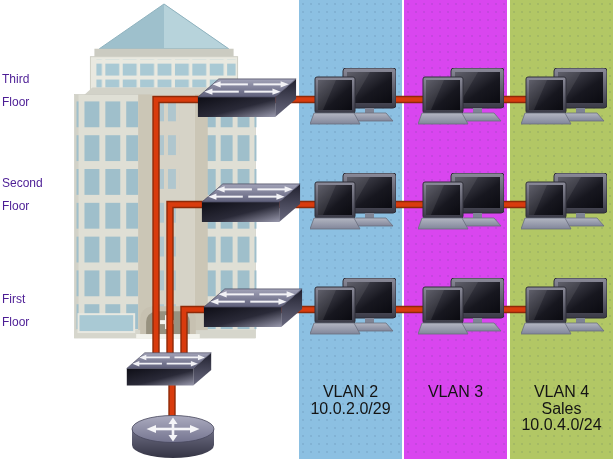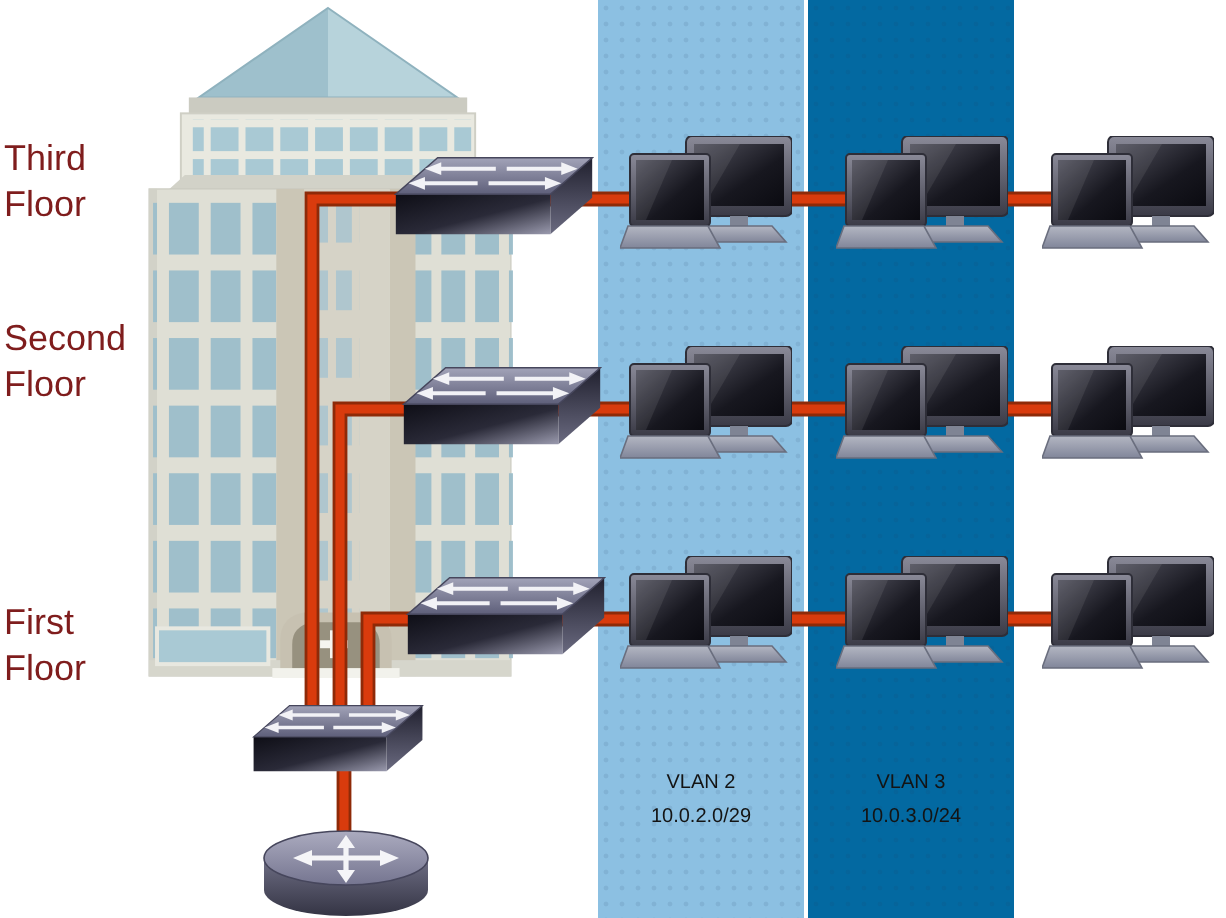--- a/index.html
+++ b/index.html
@@ -9,27 +9,27 @@
   }
   
   .vlan-col { position:absolute; top:0; height:459px; width:103px; }
   .vlan-col::after {
     content:""; position:absolute; inset:0; pointer-events:none;
     background-image:radial-gradient(rgba(30,60,90,.10) 1px, transparent 1.4px);
     background-size:8px 8px;
   }
   .vlan-label {
     position:absolute; top:384px; left:0; width:100%;
-    text-align:center; font-size:10px; line-height:16.5px;
+    text-align:center; font-size:16px; line-height:16.5px;
     color:#141414; z-index:6;
   }
   
   .floor-label {
     position:absolute; left:2px; width:80px;
-    font-size:18px; line-height:23px; color:#7f1d1d; z-index:7;
+    font-size:12px; line-height:23px; color:#4c1d95; z-index:7;
   }
   .floor-label span { display:block; }
   
   .abs { position:absolute; }
   #building   { z-index:1; }
   #links      { z-index:2; pointer-events:none; }
   .device     { z-index:4; }
   .link-outer { fill:none; stroke:#8E2A08; stroke-width:7.4; stroke-linejoin:miter; }
   .link-inner { fill:none; stroke:var(--link,#D93B0D); stroke-width:4.6; stroke-linejoin:miter; }
 </style>
@@ -135,24 +135,30 @@
       </symbol>
     </defs>
   </svg>
 
   <div class="vlan-col" style="left: 299px; background-color: rgb(140, 192, 226);">
     <div class="vlan-label">
       <div>VLAN 2</div>
       <div>10.0.2.0/29</div>
     </div>
   </div>
-  <div class="vlan-col" style="left: 404px; background-color: #0369a1;">
+  <div class="vlan-col" style="left: 404px; background-color: #d946ef;">
     <div class="vlan-label">
       <div>VLAN 3</div>
-      <div>10.0.3.0/24</div>
+    </div>
+  </div>
+  <div class="vlan-col" style="left: 510px; background-color: rgb(178, 199, 101);">
+    <div class="vlan-label">
+      <div>VLAN 4</div>
+      <div>Sales</div>
+      <div>10.0.4.0/24</div>
     </div>
   </div>
 
   <svg id="building" class="abs" style="left:70px; top:2px" width="190" height="340" viewBox="70 2 190 342">
     <polygon points="164,4 229,49 99,49" fill="#9EC0CC"></polygon>
     <polygon points="164,4 229,49 164,49" fill="#B7D3DB"></polygon>
     <polygon points="164,4 229,49 99,49" fill="none" stroke="#8FB2BE" stroke-width="1"></polygon>
     <rect x="94" y="49" width="140" height="9" fill="#CBCBC1"></rect>
     <rect x="90" y="57" width="148" height="33" fill="#E9E9E0" stroke="#CFCFC5"></rect>
     <rect x="96" y="60" width="140" height="28" fill="url(#pWinP)"></rect>
@@ -237,22 +243,22 @@
       <use href="#sym-workstation" xlink:href="#sym-workstation"></use>
     </svg>
   <svg class="abs device" style="left:521px; top:278px" width="86" height="62" viewBox="0 0 86 62">
       <use href="#sym-workstation" xlink:href="#sym-workstation"></use>
     </svg>
 
   <div class="floor-label" style="top:68px">
     <span>Third</span>
     <span>Floor</span>
   </div>
-  <div class="floor-label" style="top:158px">
+  <div class="floor-label" style="top:172px">
     <span>Second</span>
     <span>Floor</span>
   </div>
-  <div class="floor-label" style="top:300px">
+  <div class="floor-label" style="top:288px">
     <span>First</span>
     <span>Floor</span>
   </div>
 
 </div>
 
 </body></html>

